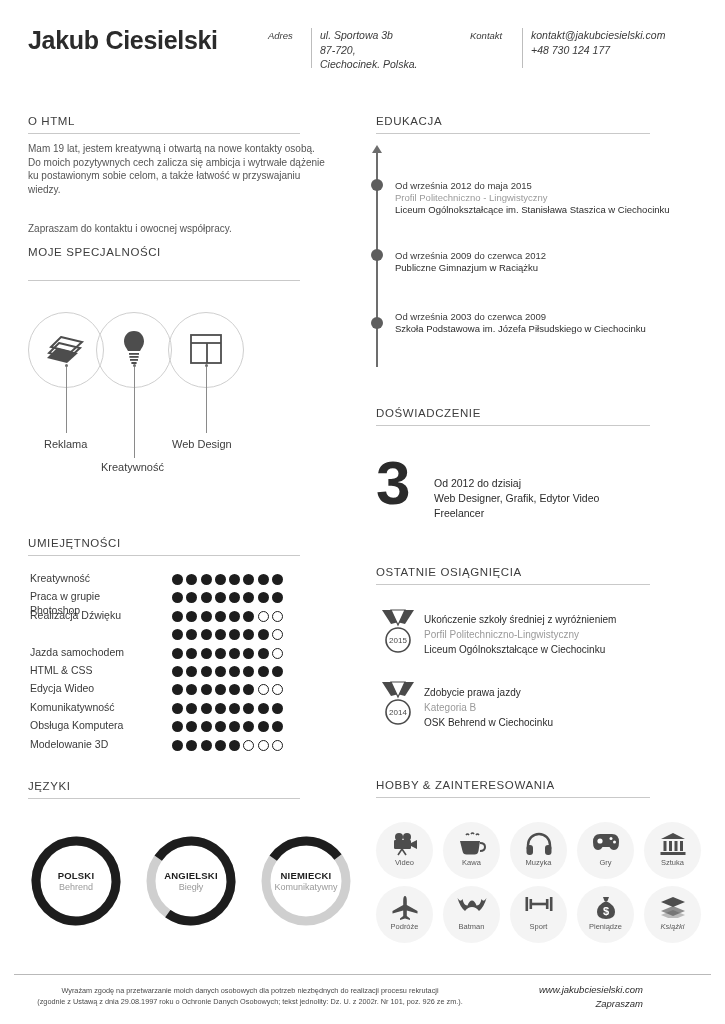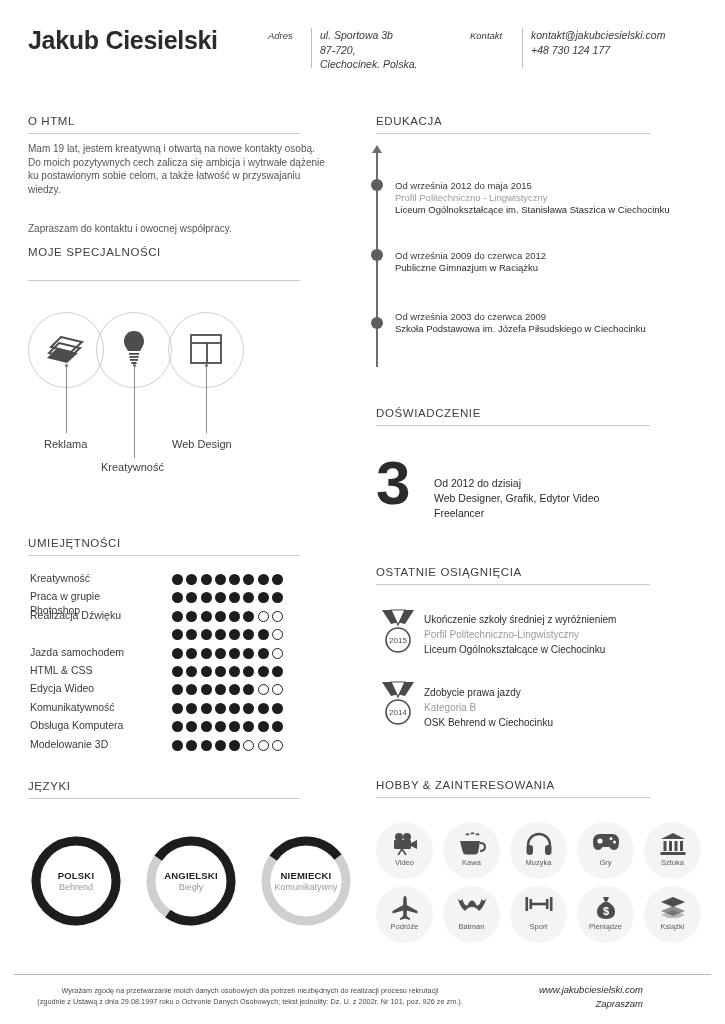--- a/index.html
+++ b/index.html
@@ -375,21 +375,21 @@
         <div class="hob-lab">Sport</div>
       </div>
       <div class="hob" style="left: 577px; top: 886px;">
         <div class="hob-ico"><svg width="20" height="24" viewBox="0 0 20 24">
             <path d="M7 1 L13 1 L11.5 5 L8.5 5 Z" fill="#4d4d4d"></path>
             <path d="M10 5 q9 4 9 11 q0 7-9 7 q-9 0-9-7 q0-7 9-11 Z" fill="#4d4d4d"></path>
             <text x="10" y="19" text-anchor="middle" font-family="Liberation Sans, sans-serif" font-size="11" font-weight="bold" fill="#ffffff">$</text>
           </svg></div>
         <div class="hob-lab">Pieniądze</div>
       </div>
-      <div class="hob" style="left: 644px; top: 886px;">
+      <div class="hob" style="left: 644px; top: 886px; font-style: italic;">
         <div class="hob-ico"><svg width="26" height="22" viewBox="0 0 26 22">
             <path d="M13 1 L25 6 L13 11 L1 6 Z" fill="#4d4d4d"></path>
             <path d="M13 10 L25 15 L13 20 L1 15 Z" fill="#4d4d4d" opacity="0.62"></path>
             <path d="M13 14 L25 19 L13 24 L1 19 Z" fill="#4d4d4d" opacity="0.35"></path>
           </svg></div>
         <div class="hob-lab">Książki</div>
       </div>
     </div>
 
   <div class="foot-rule"></div>

